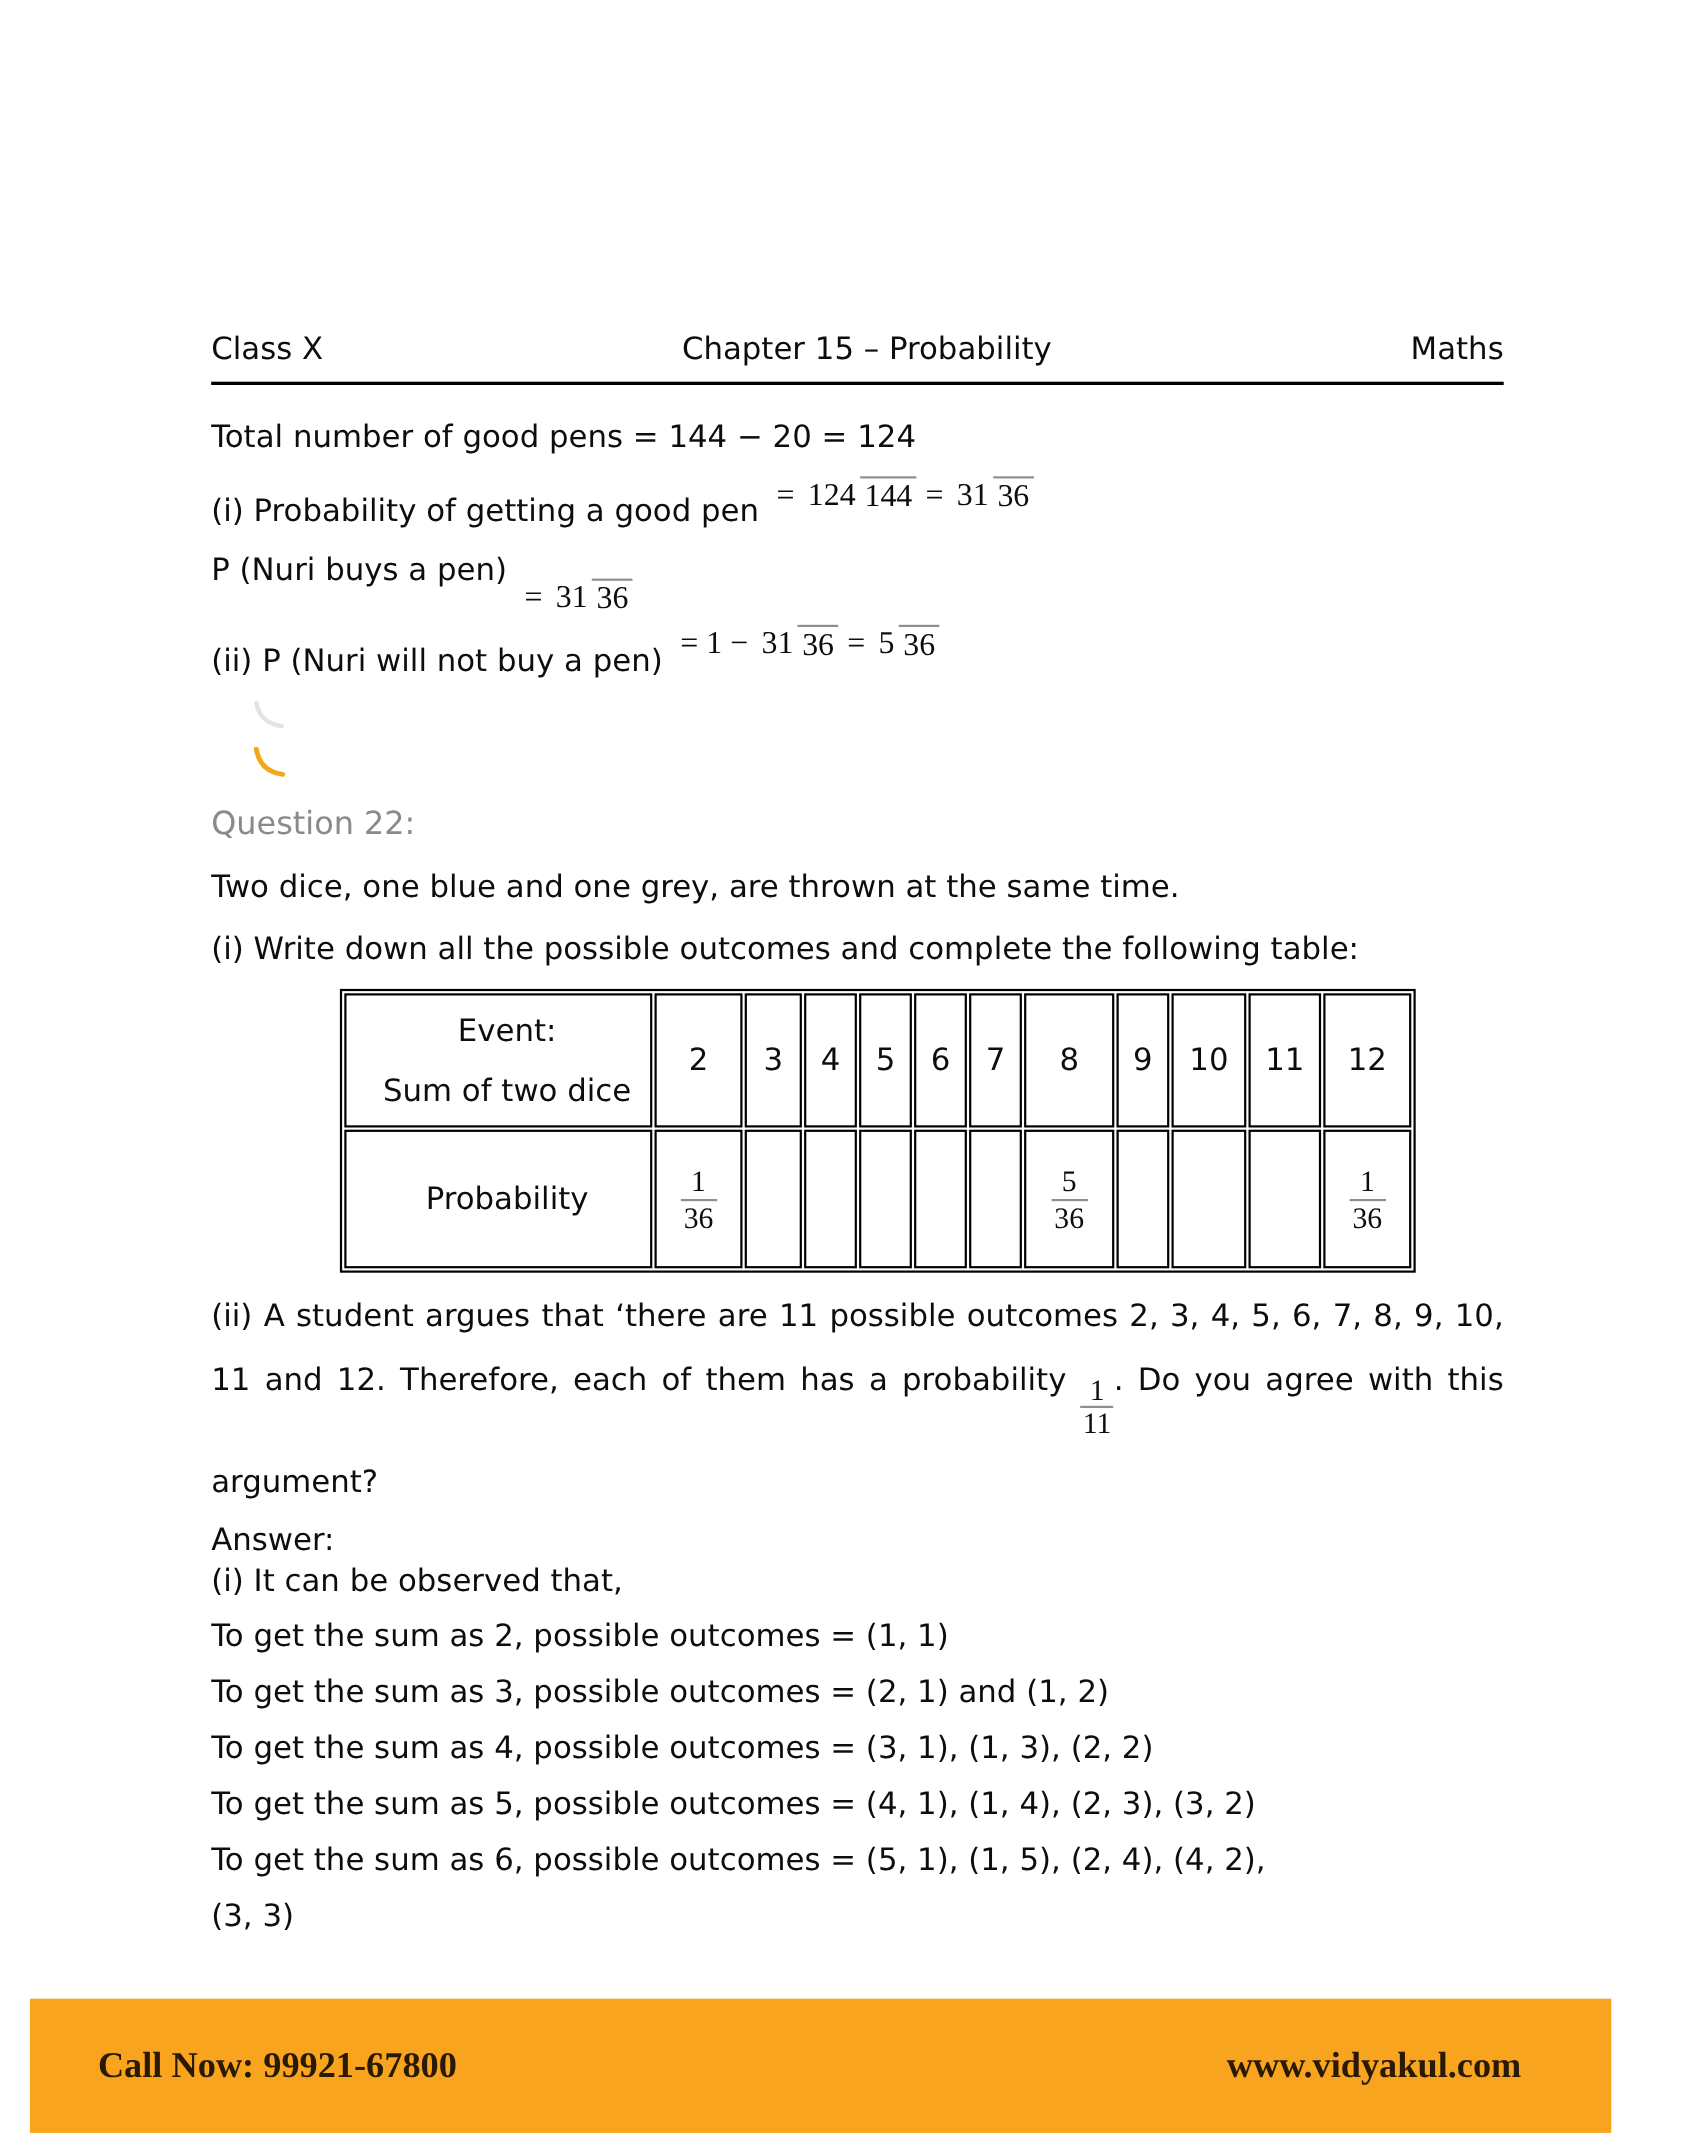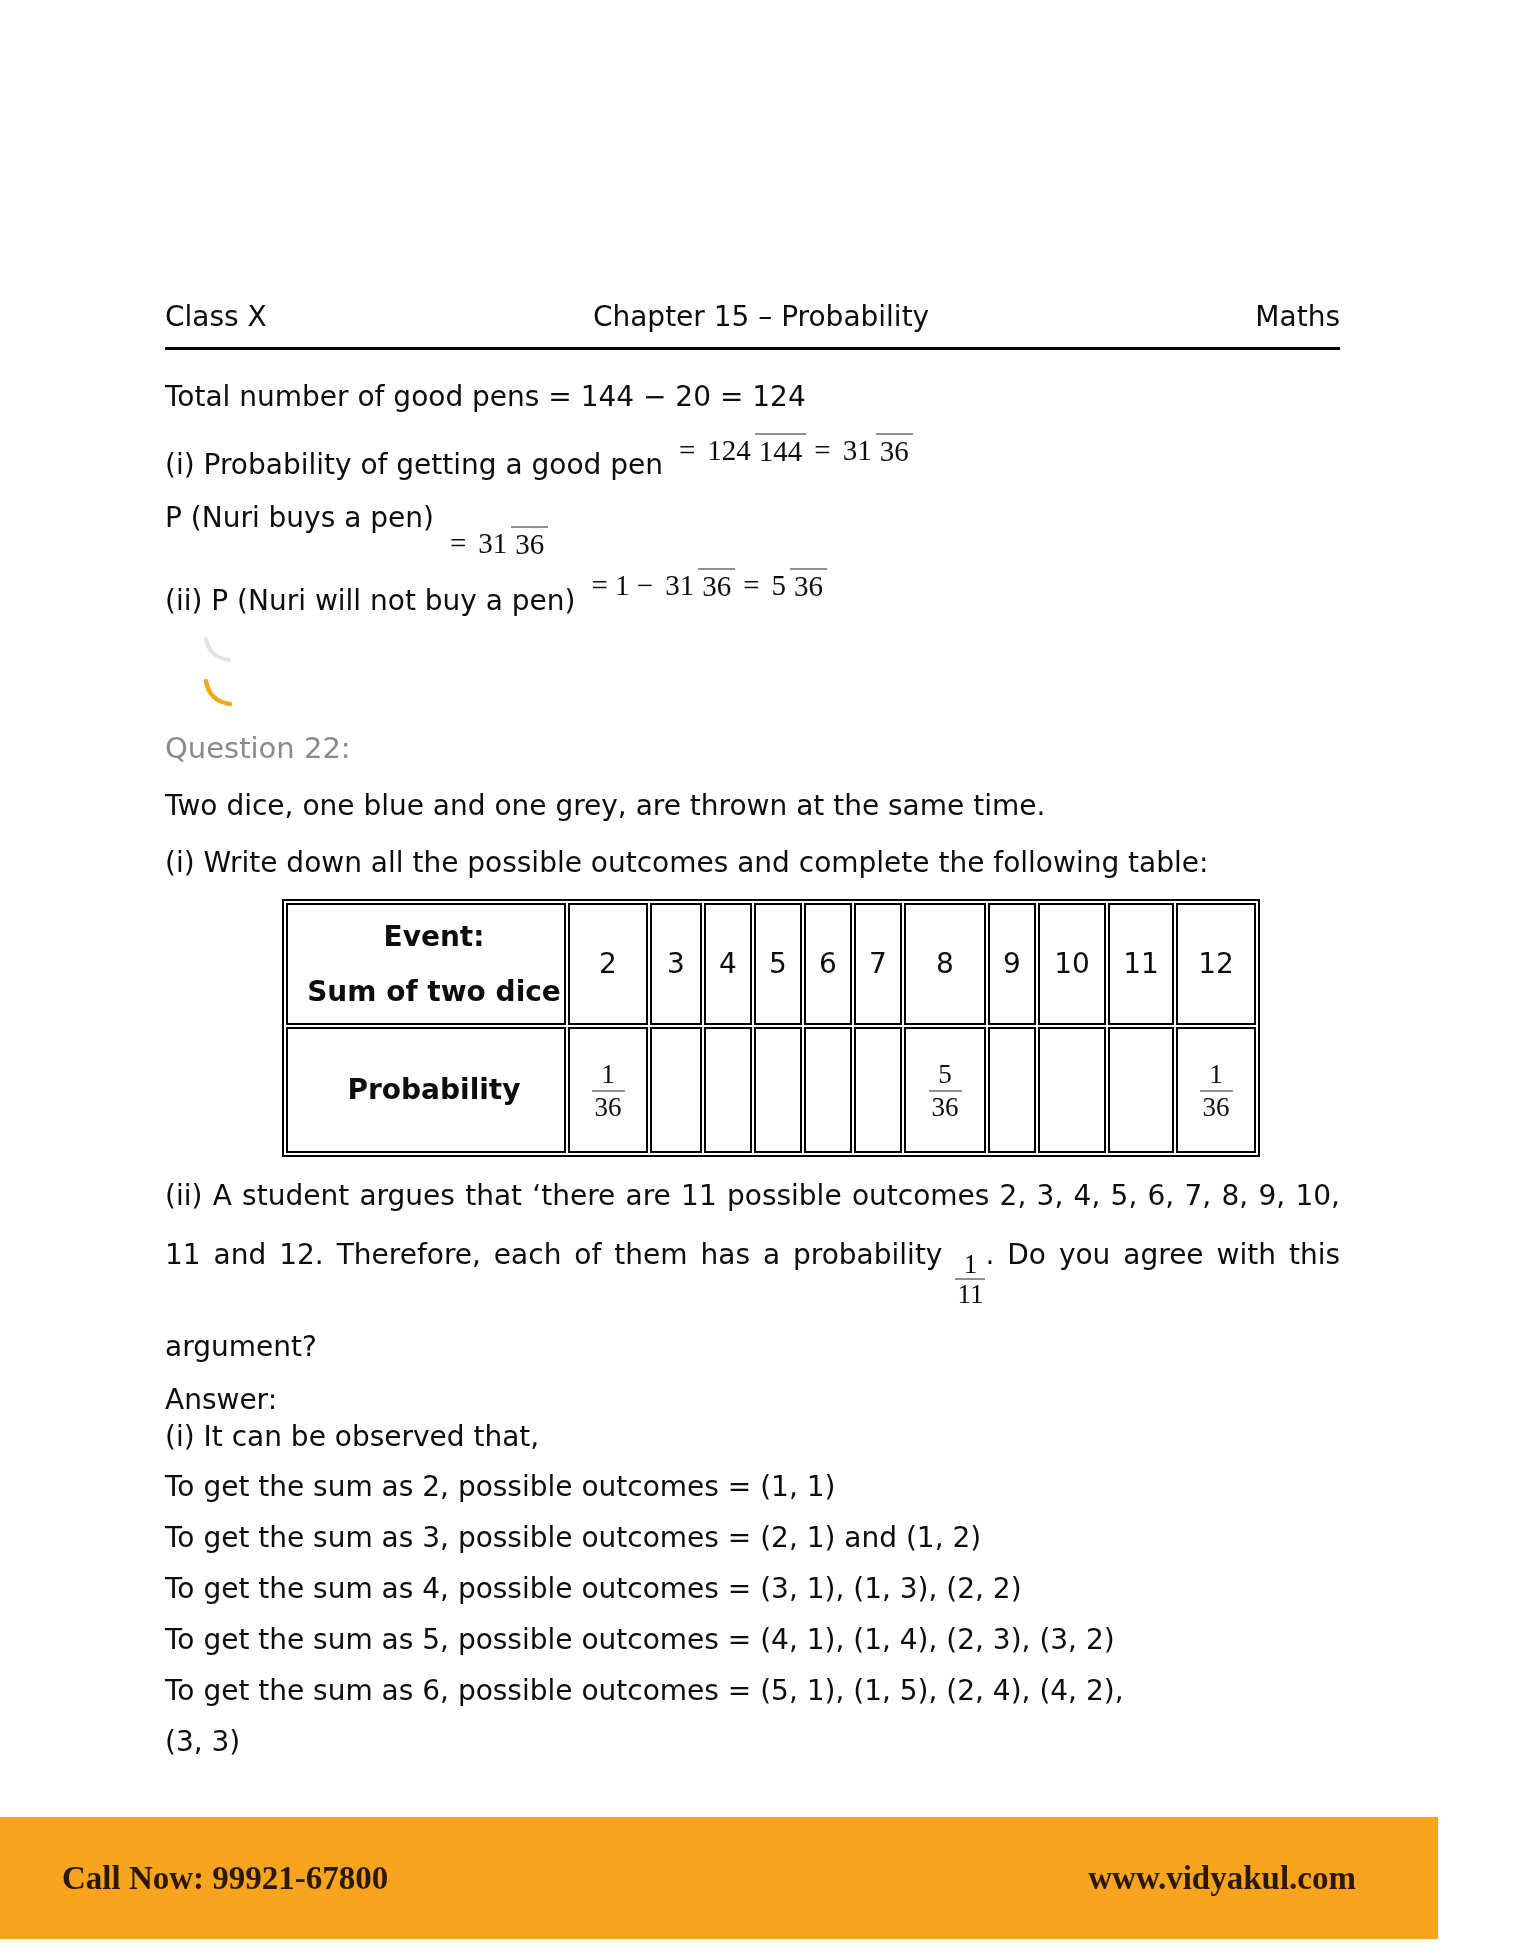--- a/index.html
+++ b/index.html
@@ -5,20 +5,21 @@
   * { margin:0; padding:0; box-sizing:border-box; }
   html,body { background:#ffffff; }
   .page {
     position:relative;
     width:1438px; height:1952px;
     background:#ffffff;
     overflow:hidden;
     font-family:"DejaVu Sans","Liberation Sans",sans-serif;
     color:#0d0d0d;
     font-size:28px;
+    margin-left:27px;
   }
   .content { padding:300px 98px 0 165px; }
 
   
   .hdr {
     display:flex; justify-content:space-between; align-items:baseline;
     border-bottom:3px solid #000;
     padding-bottom:14px;
   }
   .hdr span { font-size:28px; }
@@ -53,21 +54,21 @@
     table-layout:fixed;
   }
   table.dice td {
     border:2px solid #000;
     text-align:center; vertical-align:middle;
     font-size:28px;
     background:#fff;
   }
   table.dice tr.r1 td { height:122px; }
   table.dice tr.r2 td { height:126px; }
-  td.lab { text-align:left; padding-left:16px; font-weight:bold; }
+  td.lab { text-align:left; padding-left:16px; font-weight:normal; }
   td.lab .l2 { margin-top:22px; }
   .tfrac {
     display:inline-flex; flex-direction:column; align-items:center;
     font-family:"Liberation Serif","DejaVu Serif",serif;
     font-size:27px; line-height:1.15;
   }
   .tfrac .den { border-top:2px solid #8f8f8f; padding:0 3px; }
 
   
   .jline { text-align:justify; text-align-last:justify; margin-top:22px; }

